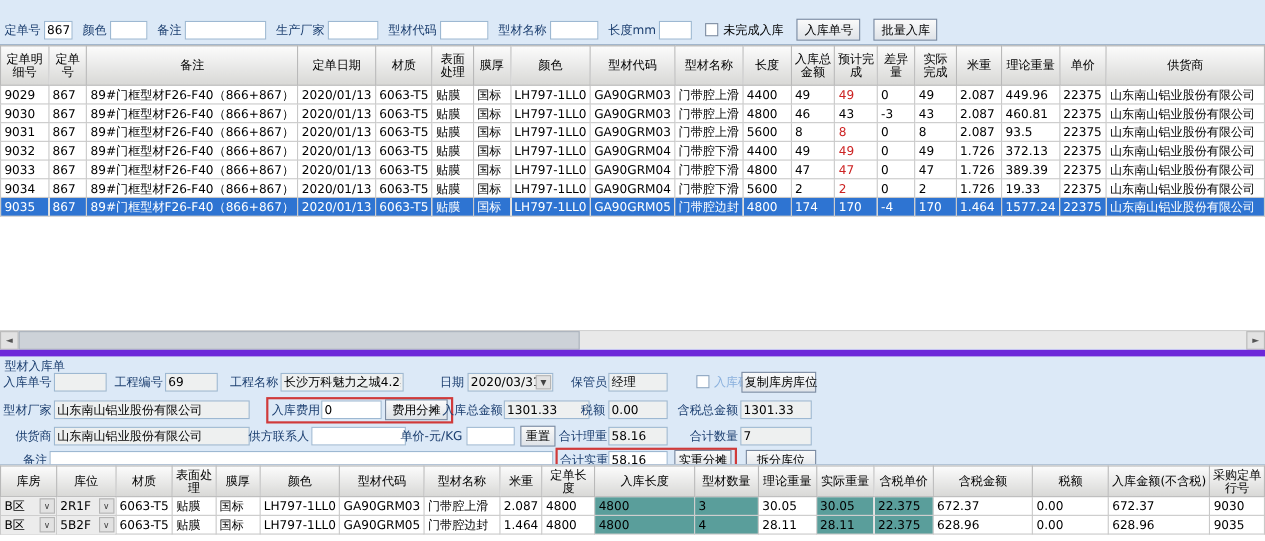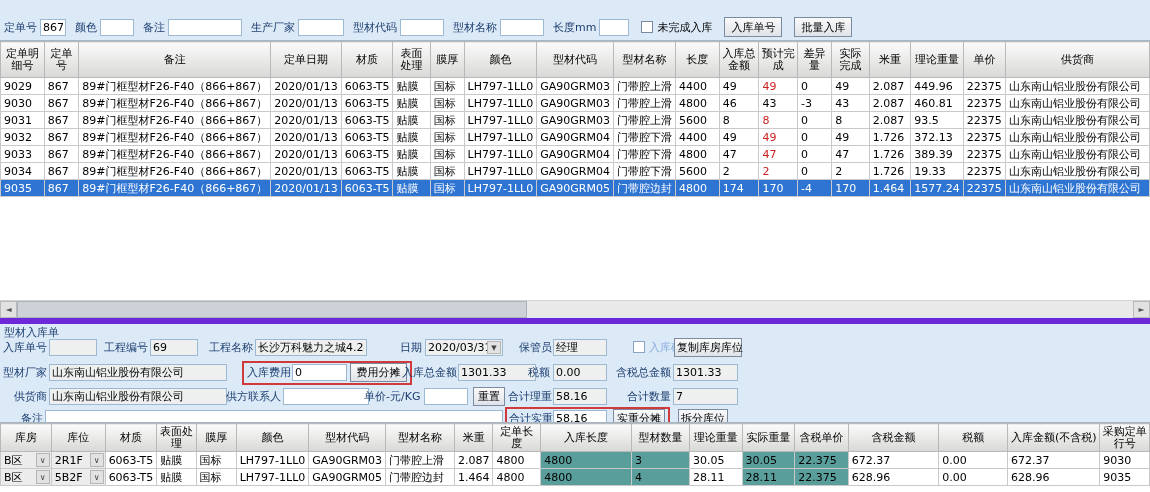--- a/index.html
+++ b/index.html
@@ -329,21 +329,21 @@
     <input class="ip" style="left: 553px; top: 64px; width: 54px;" value="58.16">
     <span class="lb" style="left:627px;top:64px">合计数量</span>
     <input class="ip" style="left: 673px; top: 64px; width: 65px;" value="7">
 
     <span class="lb" style="left:21px;top:86px">备注</span>
     <input class="ip wht" style="left: 45px; top: 86px; width: 458px;" value="">
     <div class="redbox" style="left:505px;top:83px;width:165px;height:23px"></div>
     <span class="lb" style="left:509px;top:86px">合计实重</span>
     <input class="ip wht" style="left: 553px; top: 86px; width: 54px;" value="58.16">
     <button class="fbt" style="left:613px;top:85px;width:52px">实重分摊</button>
-    <button class="fbt" style="left:678px;top:85px;width:50px">拆分库位</button>
+    <button class="fbt" style="left:678px;top:85px;width:64px">拆分库位</button>
 
     <div class="stock-wrap">
       <table class="grid" id="stock-table">
           <colgroup>
             <col style="width: 55px;">
             <col style="width: 57px;">
             <col style="width: 40px;">
             <col style="width: 41px;">
             <col style="width: 42px;">
             <col style="width: 55px;">

